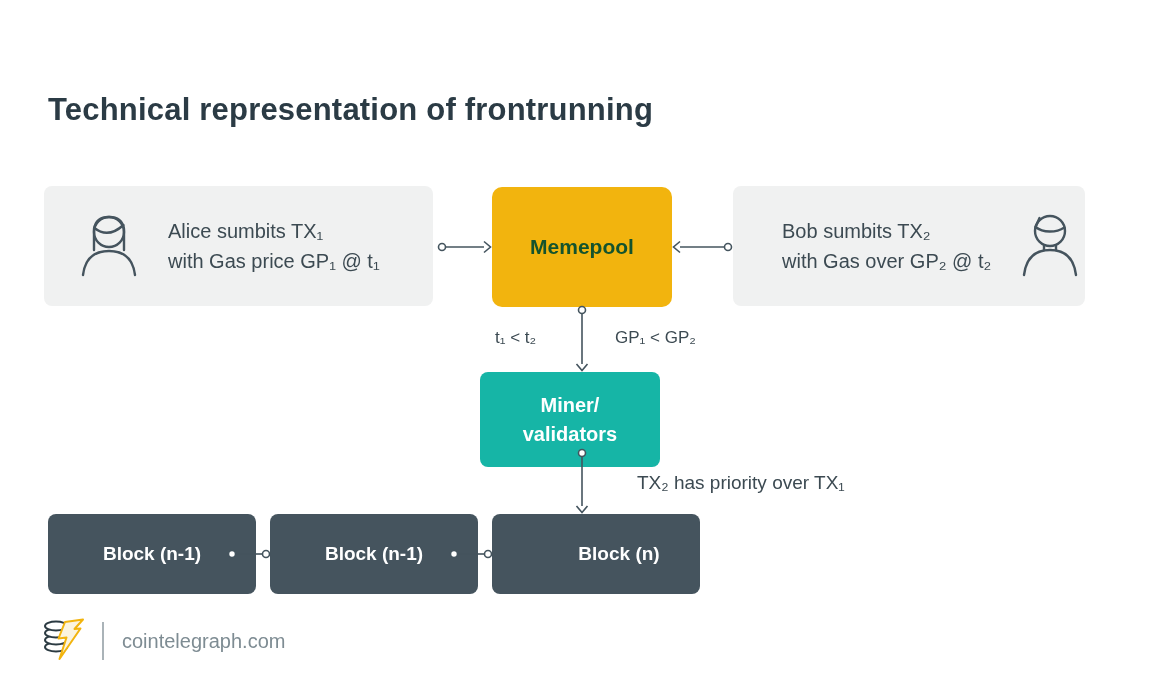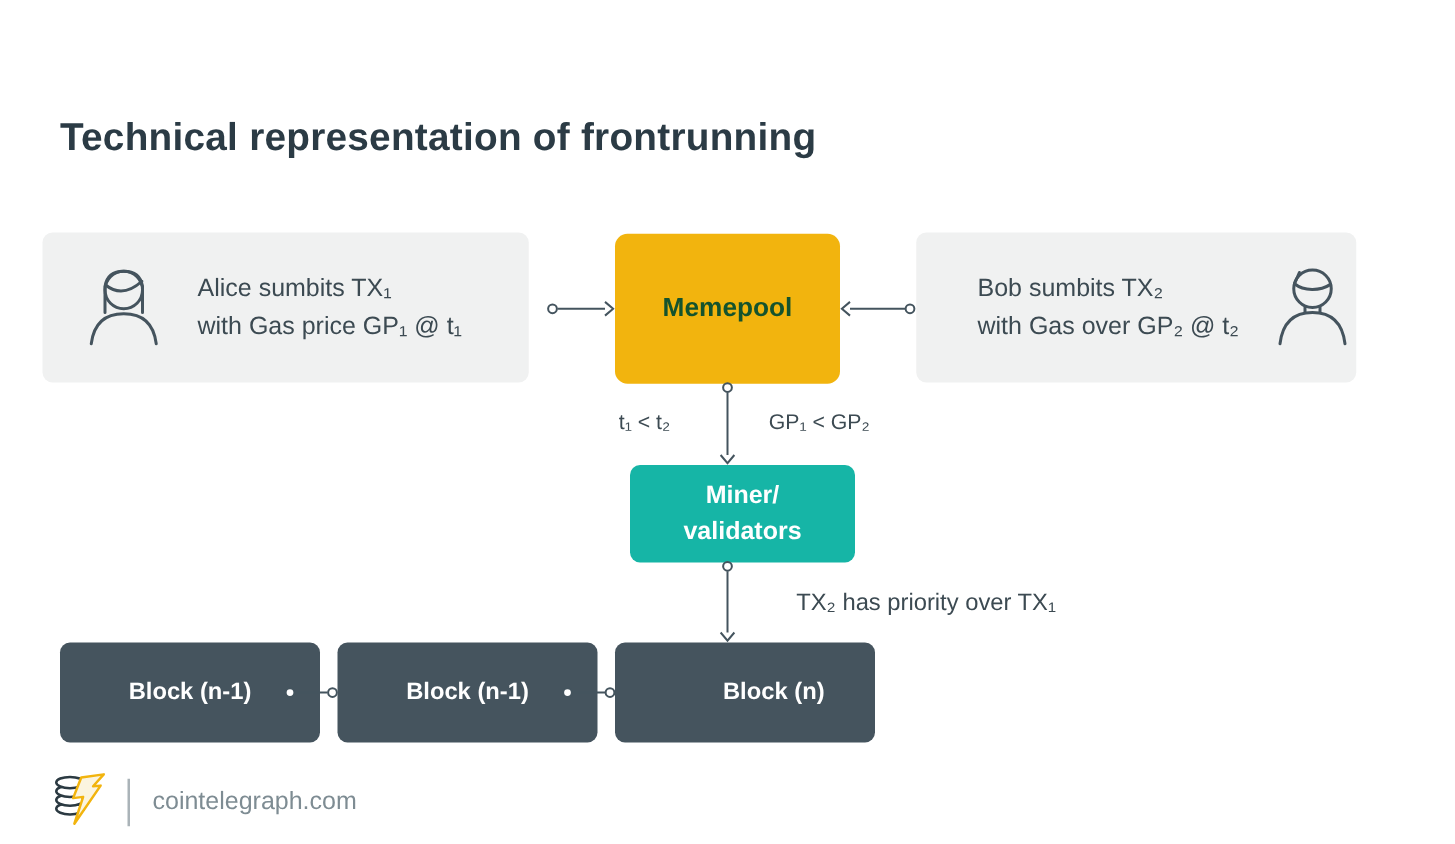--- a/index.html
+++ b/index.html
@@ -37,21 +37,21 @@
     position: absolute;
     border-radius: 8px;
     display: flex;
     align-items: center;
   }
   .card {
     background: var(--light-gray);
     height: 120px;
     top: 138px;
   }
-  .card-alice { left: 34px; width: 389px; padding-left: 30px; }
+  .card-alice { left: 44px; width: 389px; padding-left: 30px; }
   .card-bob   { left: 733px; width: 352px; padding-left: 49px; }
   .avatar { flex: 0 0 auto; }
   .card-alice .avatar { margin-right: 24px; }
   .card-bob   .avatar { margin-left: 18px; }
   .card-text {
     font-size: 20px;
     line-height: 30px;
     color: var(--body-text);
     white-space: nowrap;
   }
@@ -60,22 +60,22 @@
     left: 492px; top: 139px;
     width: 180px; height: 120px;
     background: var(--yellow);
     border-radius: 10px;
     justify-content: center;
     font-size: 21px;
     font-weight: 700;
     color: #14532d;
   }
   .node-miner {
-    left: 504px; top: 324px;
-    width: 180px; height: 78px;
+    left: 480px; top: 324px;
+    width: 180px; height: 95px;
     background: var(--teal);
     justify-content: center;
     text-align: center;
     font-size: 20px;
     font-weight: 700;
     line-height: 29px;
     color: #FFFFFF;
   }
   .node-block {
     top: 466px;

